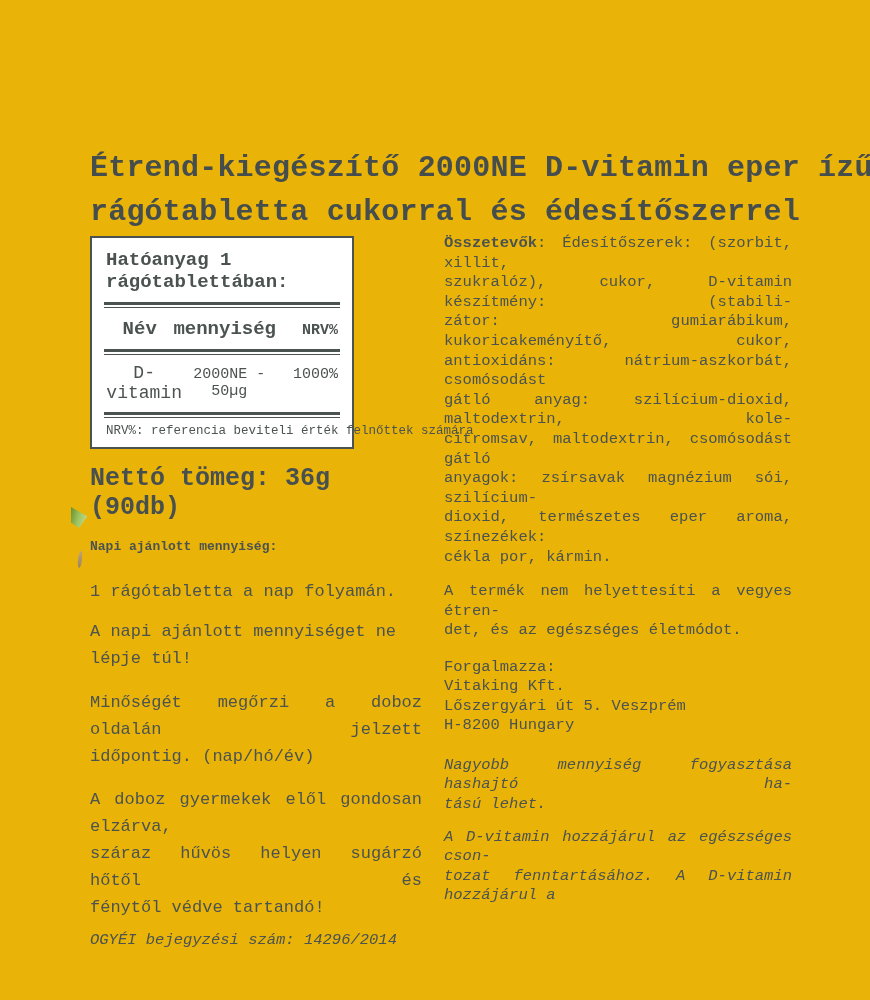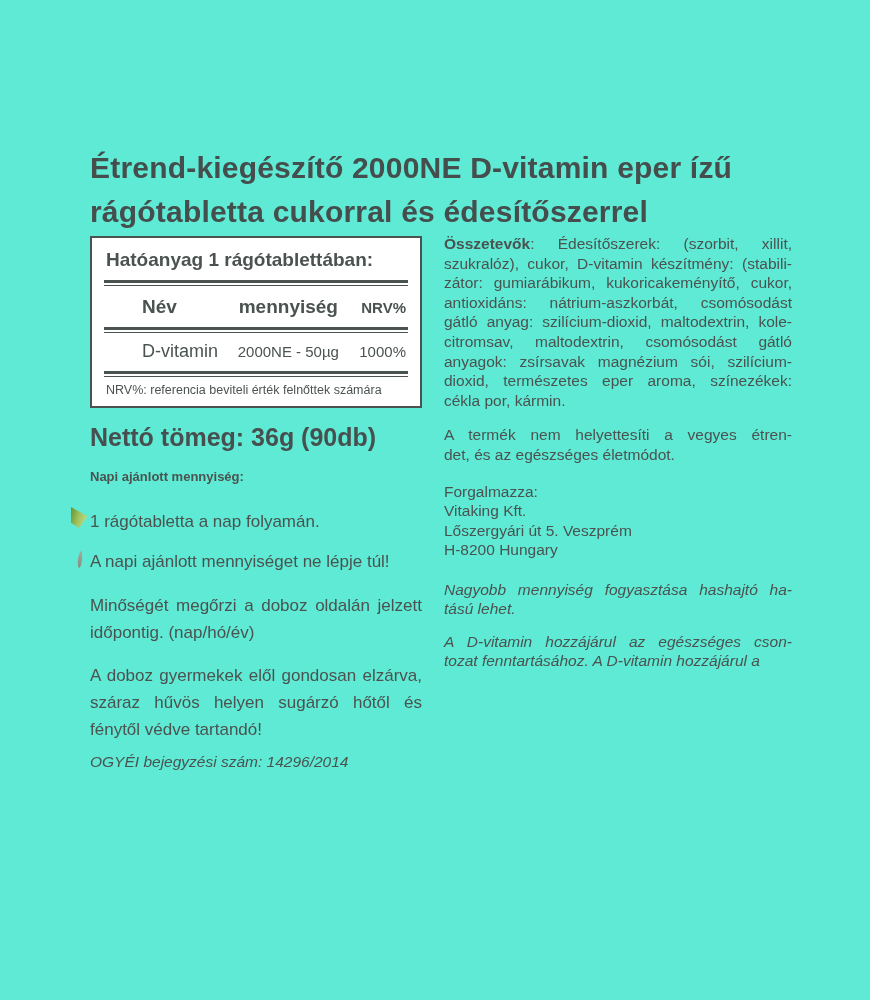--- a/index.html
+++ b/index.html
@@ -1,36 +1,36 @@
 <!DOCTYPE html>
 <html lang="hu"><head>
 <meta charset="utf-8">
 <style>
   html,body { margin:0; padding:0; background:#ffffff; }
   .page {
-    position:relative; width:870px; height:1000px; background:#5eead4;
-    font-family:Liberation Sans, sans-serif; color:#4b5351; overflow:hidden;
+    position:relative; width:870px; height:1000px; background:#eab308;
+    font-family:Liberation Mono, monospace; color:#4b5351; overflow:hidden;
   }
   
   .title {
     position:absolute; left:90px; top:146px; width:706px;
     font-size:30px; font-weight:bold; line-height:44px; color:#454d4d;
     letter-spacing:.2px; white-space:nowrap;
   }
   
   .col-left  { position:absolute; left:90px;  top:236px; width:332px; }
   .col-right { position:absolute; left:444px; top:234px; width:348px; font-size:15.5px; line-height:19.6px; }
   
-  .facts { box-sizing:border-box; width:332px; border:2px solid #4b5351; padding:9px 12px 7px 12px; background:#fff; }
+  .facts { box-sizing:border-box; width:264px; border:2px solid #4b5351; padding:9px 12px 7px 12px; background:#fff; }
   .facts-heading { font-size:19px; font-weight:bold; padding:2px 0 9px 2px; }
   .rule { height:2px; border-top:3px solid #4b5351; border-bottom:1px solid #4b5351; }
   .facts-row { display:flex; align-items:baseline; }
   .facts-row.hdr { padding:10px 2px 9px 2px; }
   .facts-row.dat { padding:8px 2px 9px 2px; }
-  .c1 { flex:1.1; text-align:left;margin-left:36px; }
+  .c1 { flex:1.1; text-align:center; }
   .c2 { flex:1.35; text-align:center; }
   .c3 { width:62px; text-align:right; }
   .hdr .c1, .hdr .c2 { font-size:19px; font-weight:bold; }
   .hdr .c3 { font-size:15px; font-weight:bold; }
   .dat .c1 { font-size:18px; }
   .dat .c2, .dat .c3 { font-size:15px; }
   .facts-footnote { font-size:12.5px; padding:6px 2px 2px 2px; white-space:nowrap; }
   
   .net-weight { font-size:25px; font-weight:bold; margin:15px 0 11px 0; color:#474f4f; }
   .p-left { font-size:17px; line-height:27px; }

